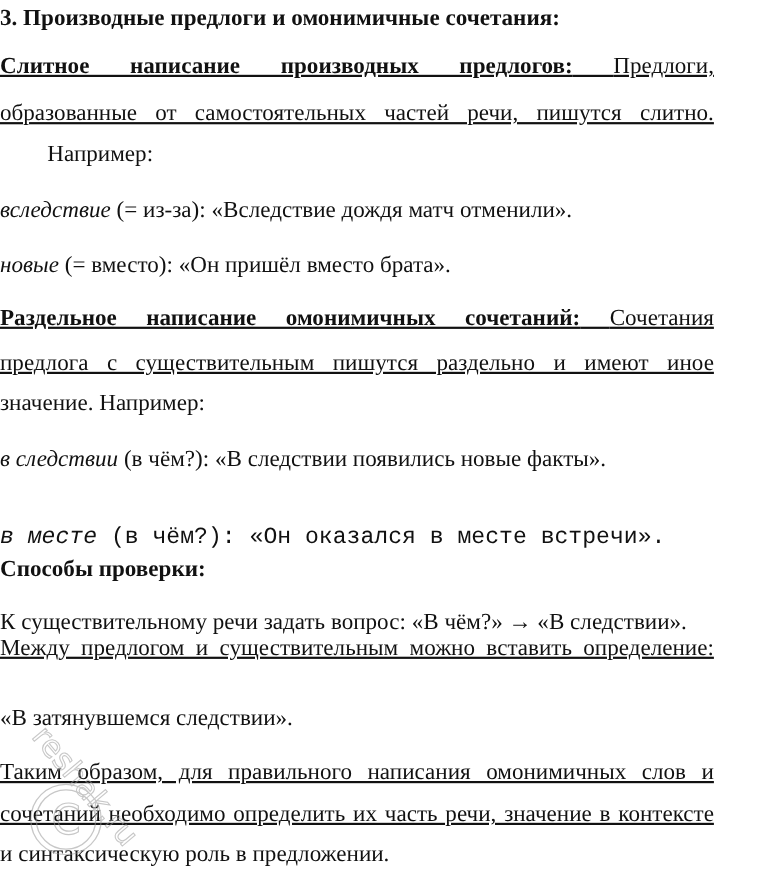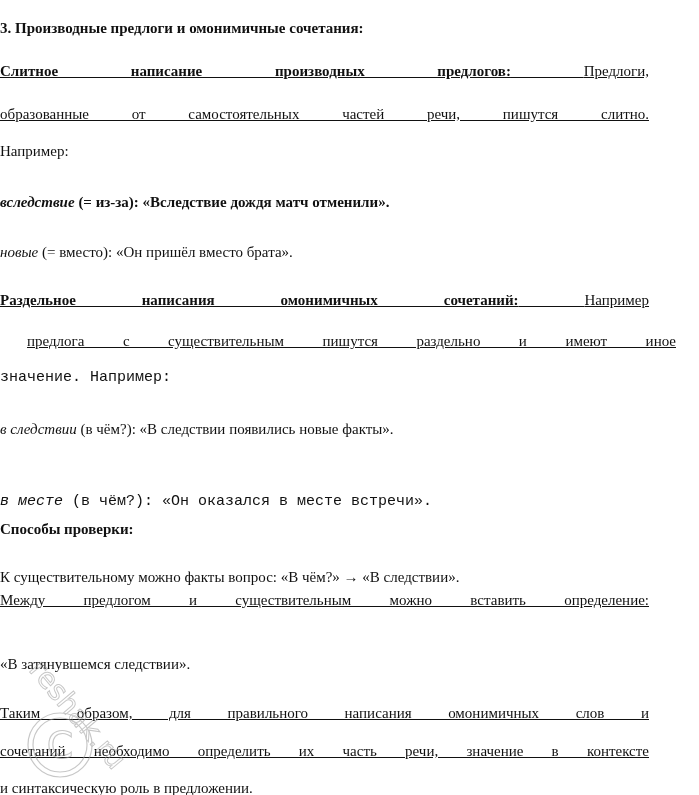--- a/index.html
+++ b/index.html
@@ -18,24 +18,23 @@
     .doc {
       position: absolute;
       left: 0;
       top: 0;
       width: 699px;
     }
     .line {
       position: absolute;
       left: 0;
       width: 649px;
-      font-size: 15px;
+      font-size: 21px;
       line-height: 24px;
       white-space: nowrap;
-      margin-top: 12px;
     }
     .justify {
       text-align: justify;
       text-align-last: justify;
       text-decoration: underline;
     }
     .b { font-weight: bold; }
     .i { font-style: italic; }
     .watermark {
       position: absolute;
@@ -52,46 +51,46 @@
 
 <div class="doc">
 
   <div class="line b" style="top:4px;">3. Производные предлоги и омонимичные сочетания:</div>
 
   <div class="line justify" style="top:47px;">
     <span class="b">Слитное написание производных предлогов:</span>
     <span>Предлоги,</span>
   </div>
   <div class="line justify" style="top:90px;">образованные от самостоятельных частей речи, пишутся слитно.</div>
-  <div class="line" style="top:127px;">Например:</div>
+  <div class="line" style="top:127px;padding-left:43px;">Например:</div>
 
-  <div class="line" style="top:178px;font-weight:bold;">
+  <div class="line" style="top:178px;">
     <span class="i">вследствие</span><span> (= из-за): «Вследствие дождя матч отменили».</span>
   </div>
   <div class="line" style="top:228px;">
     <span class="i">новые</span><span> (= вместо): «Он пришёл вместо брата».</span>
   </div>
 
   <div class="line justify" style="top:276px;">
-    <span class="b">Раздельное написания омонимичных сочетаний:</span>
-    <span>Например</span>
+    <span class="b">Раздельное написание омонимичных сочетаний:</span>
+    <span>Сочетания</span>
   </div>
-  <div class="line justify" style="top:317px;padding-left:27px;">предлога с существительным пишутся раздельно и имеют иное</div>
-  <div class="line" style="top:354px;font-family:Liberation Mono, monospace;">значение. Например:</div>
+  <div class="line justify" style="top:317px;">предлога с существительным пишутся раздельно и имеют иное</div>
+  <div class="line" style="top:354px;">значение. Например:</div>
 
   <div class="line" style="top:405px;">
     <span class="i">в следствии</span><span> (в чём?): «В следствии появились новые факты».</span>
   </div>
   <div class="line" style="top:478px;font-family:Liberation Mono, monospace;">
     <span class="i">в месте</span><span> (в чём?): «Он оказался в месте встречи».</span>
   </div>
 
   <div class="line b" style="top:505px;">Способы проверки:</div>
 
-  <div class="line" style="top:553px;">К существительному можно факты вопрос:  «В чём?» → «В следствии».</div>
+  <div class="line" style="top:553px;">К существительному речи задать вопрос:  «В чём?» → «В следствии».</div>
 
   <div class="line justify" style="top:576px;">Между предлогом и существительным можно вставить определение:</div>
   <div class="line" style="top:640px;">«В затянувшемся следствии».</div>
 
   <div class="line justify" style="top:689px;">Таким образом, для правильного написания омонимичных слов и</div>
   <div class="line justify" style="top:727px;">сочетаний необходимо определить их часть речи, значение в контексте</div>
   <div class="line" style="top:764px;">и синтаксическую роль в предложении.</div>
 
 </div>
 

